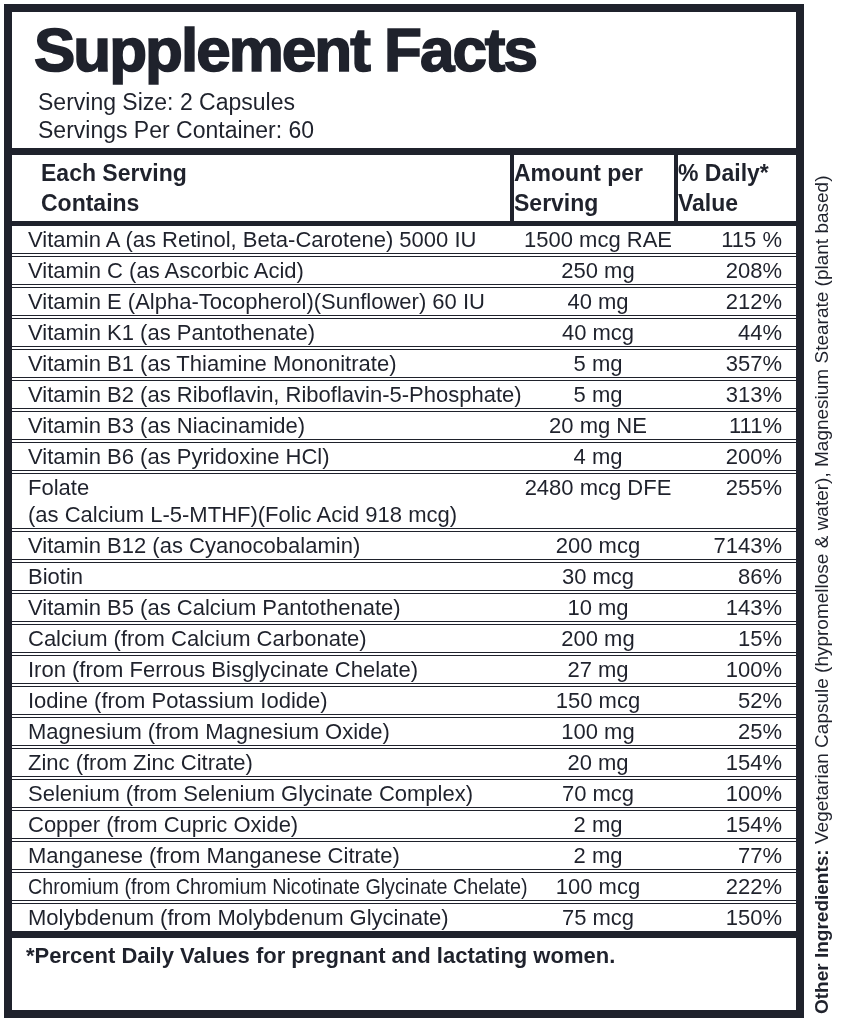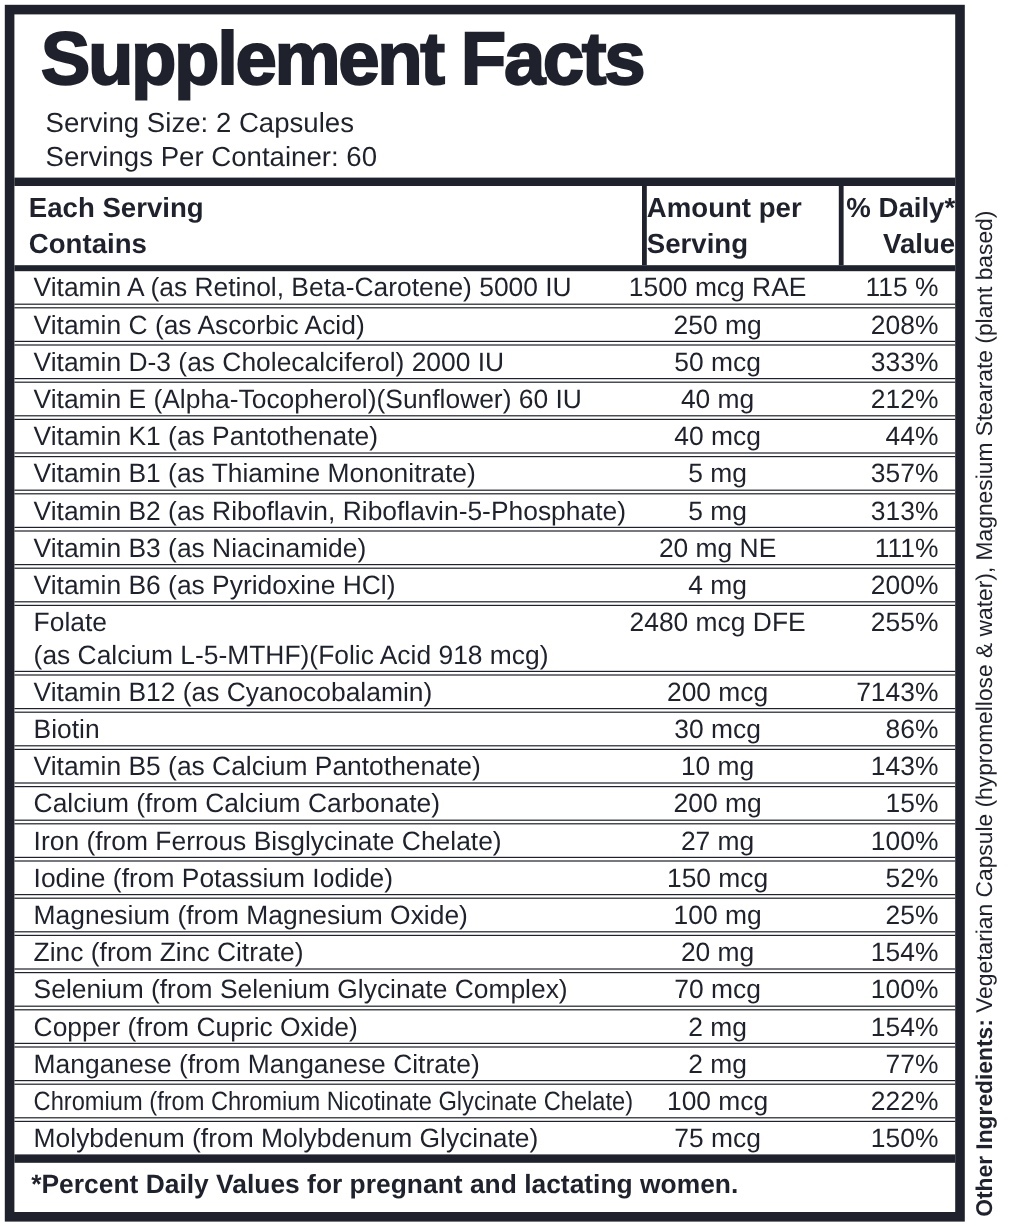--- a/index.html
+++ b/index.html
@@ -14,23 +14,23 @@
   .title { margin:2px 14px 0 22px; font-weight:bold; font-size:62px; line-height:72px;
            letter-spacing:-2px; -webkit-text-stroke:1.6px var(--ink); white-space:nowrap; }
 
   .serving-block { margin:2px 16px 4px 26px; font-size:23px; line-height:28px; }
 
   .rule-heavy { height:7px; background:var(--ink); }
   .rule-mid   { height:5px; background:var(--ink); }
 
   .header-row { display:flex; align-items:stretch; font-weight:bold; font-size:23px; line-height:30px; }
   .hdr-cell { padding:3px 0; }
-  .hdr-c1 { flex:1 1 0; min-width:0; padding-left:12px; text-align:left; }
+  .hdr-c1 { flex:1 1 0; min-width:0; padding-left:12px; text-align:left;margin-left:17px; }
   .hdr-c2 { width:168px; text-align:left; border-left:4px solid var(--ink); border-right:4px solid var(--ink); }
-  .hdr-c3 { width:93px; text-align:right; }
+  .hdr-c3 { width:118px; text-align:left; }
 
   .rows { }
   .row { display:flex; align-items:flex-start; border-bottom:4px double var(--ink);
          font-size:22px; line-height:27px; }
   .row:last-child { border-bottom:none; }
   .cell-name { flex:1 1 0; min-width:0; padding-left:16px; }
   .fit { display:block; white-space:nowrap; overflow:visible; }
   .cell-amount { width:168px; text-align:center; white-space:nowrap; }
   .cell-dv { width:114px; text-align:right; padding-right:14px; white-space:nowrap; }
 
@@ -86,28 +86,20 @@
 
   <div class="row">
     <div class="cell-name">
       <span class="fit line1">Vitamin C (as Ascorbic Acid)</span>
 
     </div>
     <div class="cell-amount">250 mg</div>
     <div class="cell-dv">208%</div>
   </div>
 
-  <div class="row">
-    <div class="cell-name">
-      <span class="fit line1">Vitamin D-3 (as Cholecalciferol) 2000 IU</span>
-
-    </div>
-    <div class="cell-amount">50 mcg</div>
-    <div class="cell-dv">333%</div>
-  </div>
 
   <div class="row">
     <div class="cell-name">
       <span class="fit line1">Vitamin E (Alpha-Tocopherol)(Sunflower) 60 IU</span>
 
     </div>
     <div class="cell-amount">40 mg</div>
     <div class="cell-dv">212%</div>
   </div>
 

